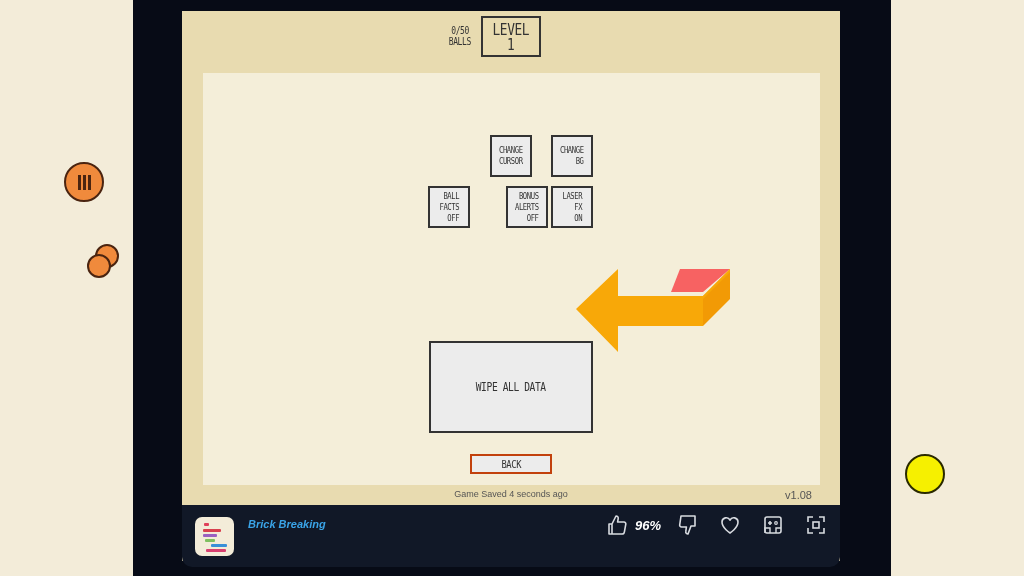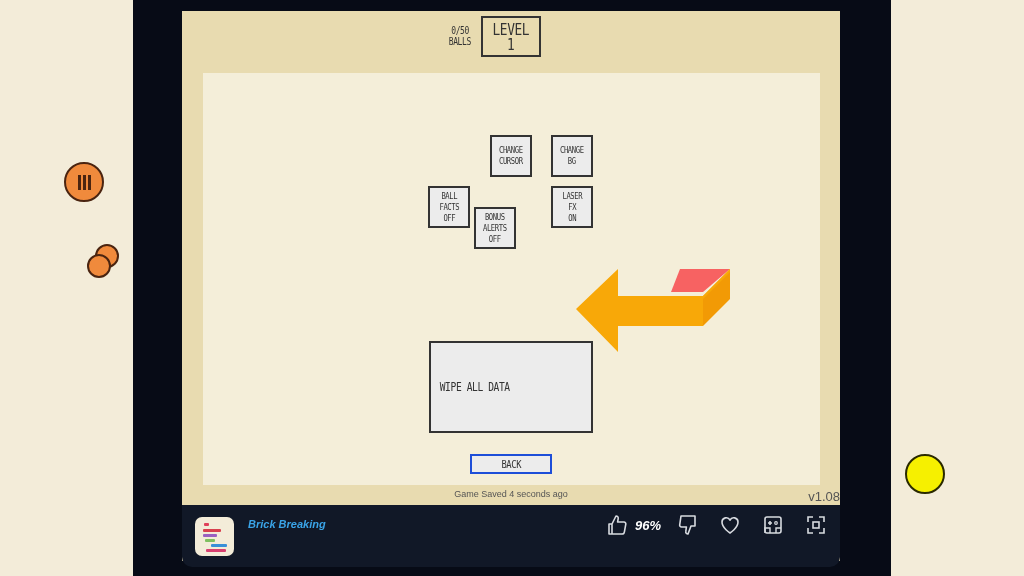--- a/index.html
+++ b/index.html
@@ -8,31 +8,31 @@
 
   .dark-panel { position: absolute; left: 133px; top: 0; width: 758px; height: 576px; background: #070b16; }
   .game { position: absolute; left: 182px; top: 11px; width: 658px; height: 550px; background: #e8dbb0; }
   .inner { position: absolute; left: 21px; top: 62px; width: 617px; height: 412px; background: #f4eed9; }
 
   .px { font-family: "DejaVu Sans Mono", monospace; color: #333; letter-spacing: -0.5px; transform: scaleX(0.8); display:inline-block; }
 
   .balls { position: absolute; left: 258px; top: 14px; width: 40px; text-align: center; font-size: 10px; line-height: 11px; color: #444; }
   .level-box { position: absolute; left: 299px; top: 5px; width: 60px; height: 41px; border: 2px solid #333; text-align: center; font-size: 16px; line-height: 15px; padding-top: 4px; color: #333; }
 
-  .opt-btn { position: absolute; width: 42px; height: 42px; background: #ececec; border: 2px solid #333; display: flex; align-items: center; justify-content: center; text-align: center; font-size: 9px; line-height: 11px; color: #333; cursor: pointer; }
+  .opt-btn { position: absolute; width: 42px; height: 42px; background: #ececec; border: 2px solid #333; display: flex; align-items: center; justify-content: center; text-align: right; font-size: 9px; line-height: 11px; color: #333; cursor: pointer; }
 
   .warning { position: absolute; left: 246px; top: 226px; width: 167px; height: 94px; border: 1px solid #e08070; }
   .warning-text { position: absolute; left: 0; top: 4px; width: 100%; text-align: center; color: #e65050; font-family: "Liberation Sans", sans-serif; font-size: 10px; line-height: 11px; }
   .green-btn { position: absolute; top: 63px; height: 15px; background: #4cc82c; border: 1px solid #1e4a10; font-size: 9px; line-height: 13px; text-align: center; color: #1a3a0a; cursor: pointer; }
 
-  .wipe { position: absolute; left: 247px; top: 330px; width: 164px; height: 92px; background: #ececec; border: 2px solid #333; display: flex; align-items: center; justify-content: flex-start; font-size: 12px; color: #333; cursor: pointer; }
-  .back { position: absolute; left: 288px; top: 443px; width: 82px; height: 20px; background: #ececec; border: 2px solid #1d4ed8; display: flex; align-items: center; justify-content: center; font-size: 11px; color: #333; cursor: pointer; }
+  .wipe { position: absolute; left: 247px; top: 330px; width: 164px; height: 92px; background: #ececec; border: 2px solid #333; display: flex; align-items: center; justify-content: center; font-size: 12px; color: #333; cursor: pointer; }
+  .back { position: absolute; left: 288px; top: 443px; width: 82px; height: 20px; background: #ececec; border: 2px solid #c2410c; display: flex; align-items: center; justify-content: center; font-size: 11px; color: #333; cursor: pointer; }
 
   .status { position: absolute; left: 0; top: 478px; width: 100%; text-align: center; font-family: "Liberation Sans", sans-serif; font-size: 9px; color: #555; }
-  .version { position: absolute; right: 0; top: 478px; font-family: "Liberation Sans", sans-serif; font-size: 13px; color: #555; }
+  .version { position: absolute; right: 28px; top: 478px; font-family: "Liberation Sans", sans-serif; font-size: 11px; color: #555; }
 
   .footer { position: absolute; left: 182px; top: 505px; width: 658px; height: 62px; background: #111827; border-radius: 0 0 10px 10px; font-style: italic; }
   .thumb { position: absolute; left: 13px; top: 12px; width: 39px; height: 39px; background: #f3ecd9; border-radius: 7px; overflow: hidden; }
   .thumb i { position: absolute; height: 3px; border-radius: 1px; }
   .category { position: absolute; left: 66px; top: 13px; font-family: "Liberation Sans", sans-serif; font-size: 11px; font-weight: bold; color: #3aa4e8; }
   .title { position: absolute; left: 66px; top: 28px; font-family: "DejaVu Sans", sans-serif; font-size: 19px; font-weight: bold; color: #ffffff; }
   .actions { position: absolute; top: 8px; height: 24px; display: flex; align-items: center; }
   .act-icon { width: 24px; height: 24px; cursor: pointer; }
   .rating { font-family: "Liberation Sans", sans-serif; font-size: 13px; font-weight: bold; color: #fff; margin-left: 6px; }
 
@@ -72,21 +72,21 @@
 
   <div class="opt-btn" style="left:308px;top:124px;">
     <div class="px"><span>CHANGE</span><br><span>CURSOR</span></div>
   </div>
   <div class="opt-btn" style="left:369px;top:124px;">
     <div class="px"><span>CHANGE</span><br><span>BG</span></div>
   </div>
   <div class="opt-btn" style="left:246px;top:175px;">
     <div class="px"><span>BALL</span><br><span>FACTS</span><br><span>OFF</span></div>
   </div>
-  <div class="opt-btn" style="left:292px;top:175px;margin-top:21px;">
+  <div class="opt-btn" style="left:324px;top:175px;">
     <div class="px"><span>BONUS</span><br><span>ALERTS</span><br><span>OFF</span></div>
   </div>
   <div class="opt-btn" style="left:369px;top:175px;">
     <div class="px"><span>LASER</span><br><span>FX</span><br><span>ON</span></div>
   </div>
 
 
   <div class="wipe">
       <span class="px">WIPE ALL DATA</span>
     </div>

